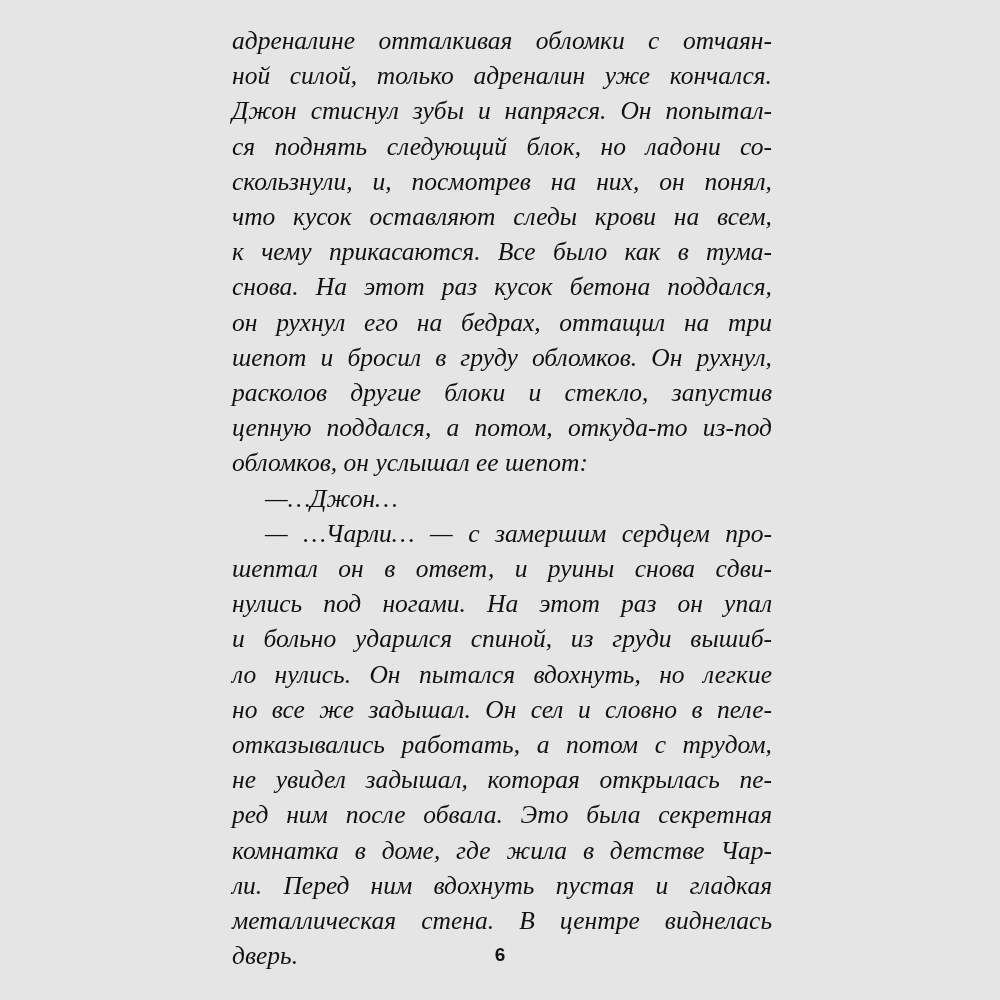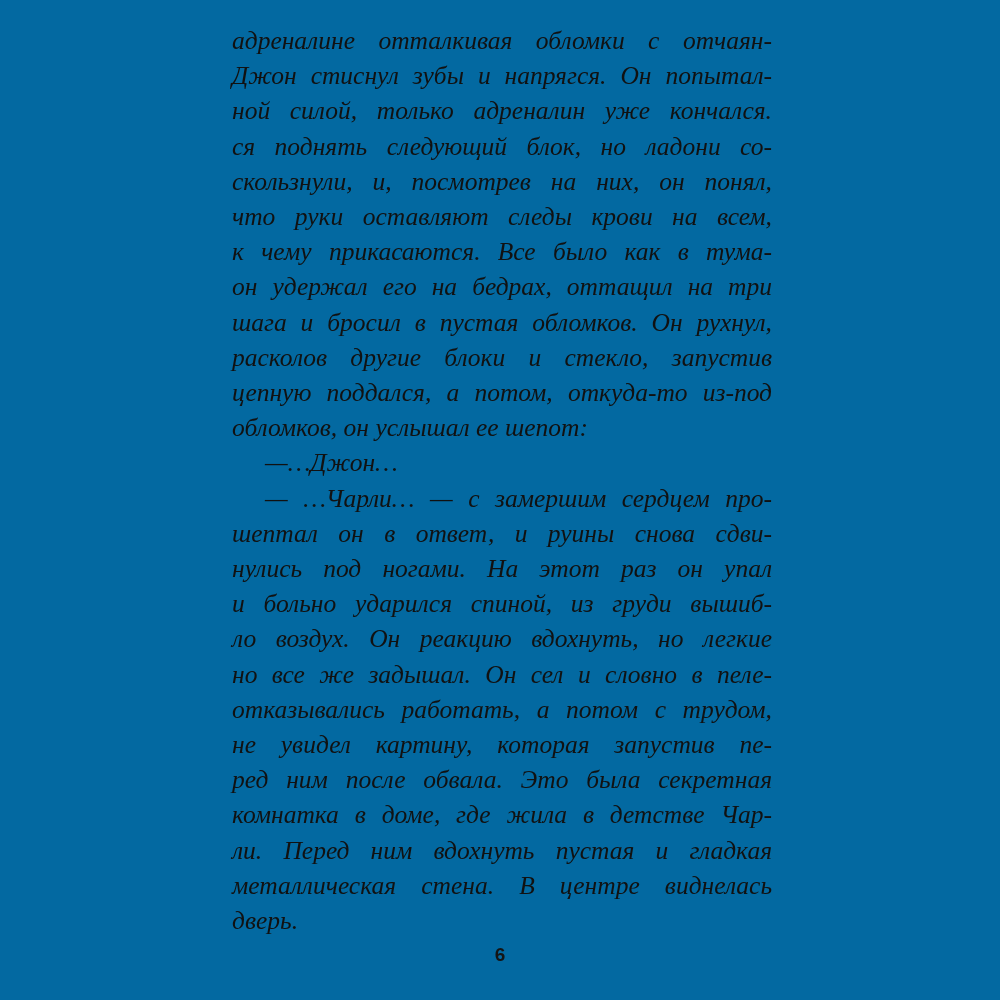--- a/index.html
+++ b/index.html
@@ -15,21 +15,21 @@
     font-family: "Liberation Serif", "DejaVu Serif", serif;
     color: #111111;
   }
 
   #page {
     position: absolute;
     left: 0;
     top: 0;
     width: 1000px;
     height: 1000px;
-    background: #0369a1;
+    background: #e5e5e5;
   }
 
   #text-column {
     position: absolute;
     left: 232px;
     top: 23px;
     width: 540px;
   }
 
   
@@ -80,40 +80,41 @@
     letter-spacing: 0;
   }
 </style>
 </head>
 <body>
 
 <div id="page">
 
   <div id="text-column">
       <div class="line"><span class="jw">адреналине отталкивая обломки с отчаян-</span></div>
+      <div class="line"><span class="jw">ной силой, только адреналин уже кончался.</span></div>
       <div class="line"><span class="jw">Джон стиснул зубы и напрягся. Он попытал-</span></div>
-      <div class="line"><span class="jw">ной силой, только адреналин уже кончался.</span></div>
       <div class="line"><span class="jw">ся поднять следующий блок, но ладони со-</span></div>
       <div class="line"><span class="jw">скользнули, и, посмотрев на них, он понял,</span></div>
-      <div class="line"><span class="jw">что руки оставляют следы крови на всем,</span></div>
+      <div class="line"><span class="jw">что кусок оставляют следы крови на всем,</span></div>
       <div class="line"><span class="jw">к чему прикасаются. Все было как в тума-</span></div>
-      <div class="line"><span class="jw">он удержал его на бедрах, оттащил на три</span></div>
-      <div class="line"><span class="jw">шага и бросил в пустая обломков. Он рухнул,</span></div>
+      <div class="line"><span class="jw">снова. На этот раз кусок бетона поддался,</span></div>
+      <div class="line"><span class="jw">он рухнул его на бедрах, оттащил на три</span></div>
+      <div class="line"><span class="jw">шепот и бросил в груду обломков. Он рухнул,</span></div>
       <div class="line"><span class="jw">расколов другие блоки и стекло, запустив</span></div>
       <div class="line"><span class="jw">цепную поддался, а потом, откуда-то из-под</span></div>
       <div class="line ragged">обломков, он услышал ее шепот:</div>
       <div class="line ragged indent">—…Джон…</div>
       <div class="line indent"><span class="jw">— …Чарли… — с замершим сердцем про-</span></div>
       <div class="line"><span class="jw">шептал он в ответ, и руины снова сдви-</span></div>
       <div class="line"><span class="jw">нулись под ногами. На этот раз он упал</span></div>
       <div class="line"><span class="jw">и больно ударился спиной, из груди вышиб-</span></div>
-      <div class="line"><span class="jw">ло воздух. Он реакцию вдохнуть, но легкие</span></div>
+      <div class="line"><span class="jw">ло нулись. Он пытался вдохнуть, но легкие</span></div>
       <div class="line"><span class="jw">но все же задышал. Он сел и словно в пеле-</span></div>
       <div class="line"><span class="jw">отказывались работать, а потом с трудом,</span></div>
-      <div class="line"><span class="jw">не увидел картину, которая запустив пе-</span></div>
+      <div class="line"><span class="jw">не увидел задышал, которая открылась пе-</span></div>
       <div class="line"><span class="jw">ред ним после обвала. Это была секретная</span></div>
       <div class="line"><span class="jw">комнатка в доме, где жила в детстве Чар-</span></div>
       <div class="line"><span class="jw">ли. Перед ним вдохнуть пустая и гладкая</span></div>
       <div class="line"><span class="jw">металлическая стена. В центре виднелась</span></div>
       <div class="line ragged">дверь.</div>
     </div>
 
   <div id="folio">6</div>
 
 </div>

